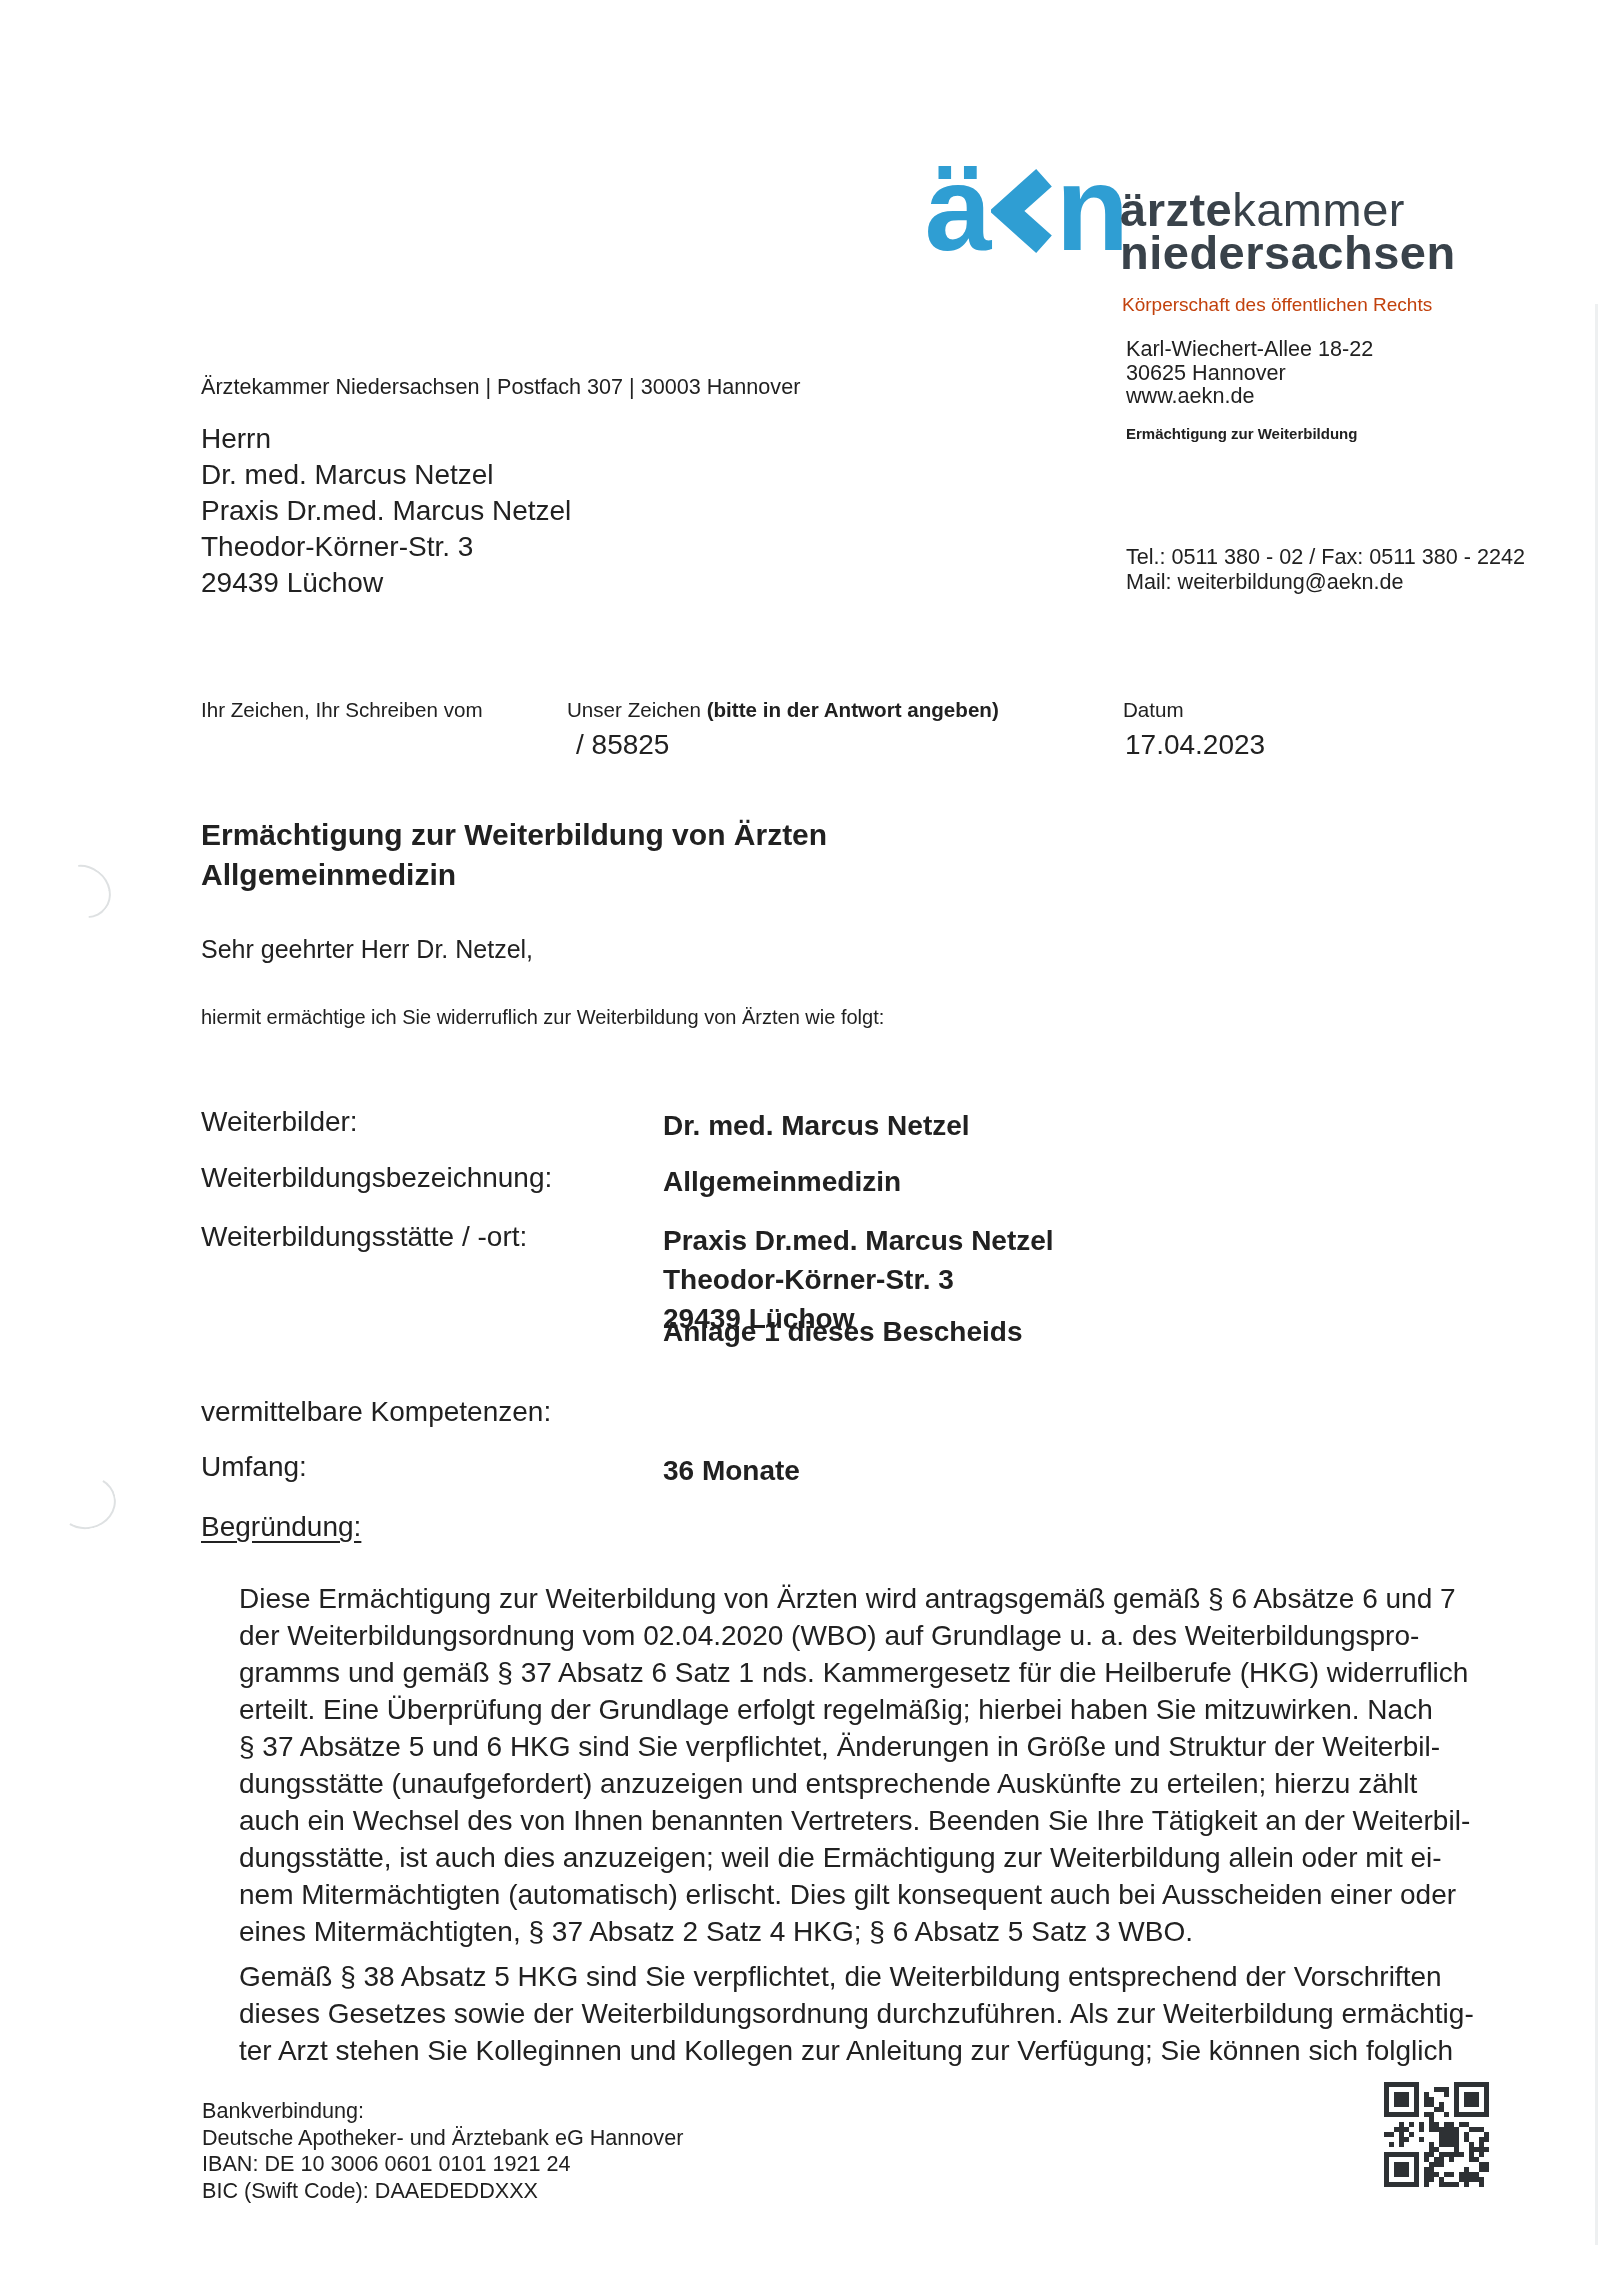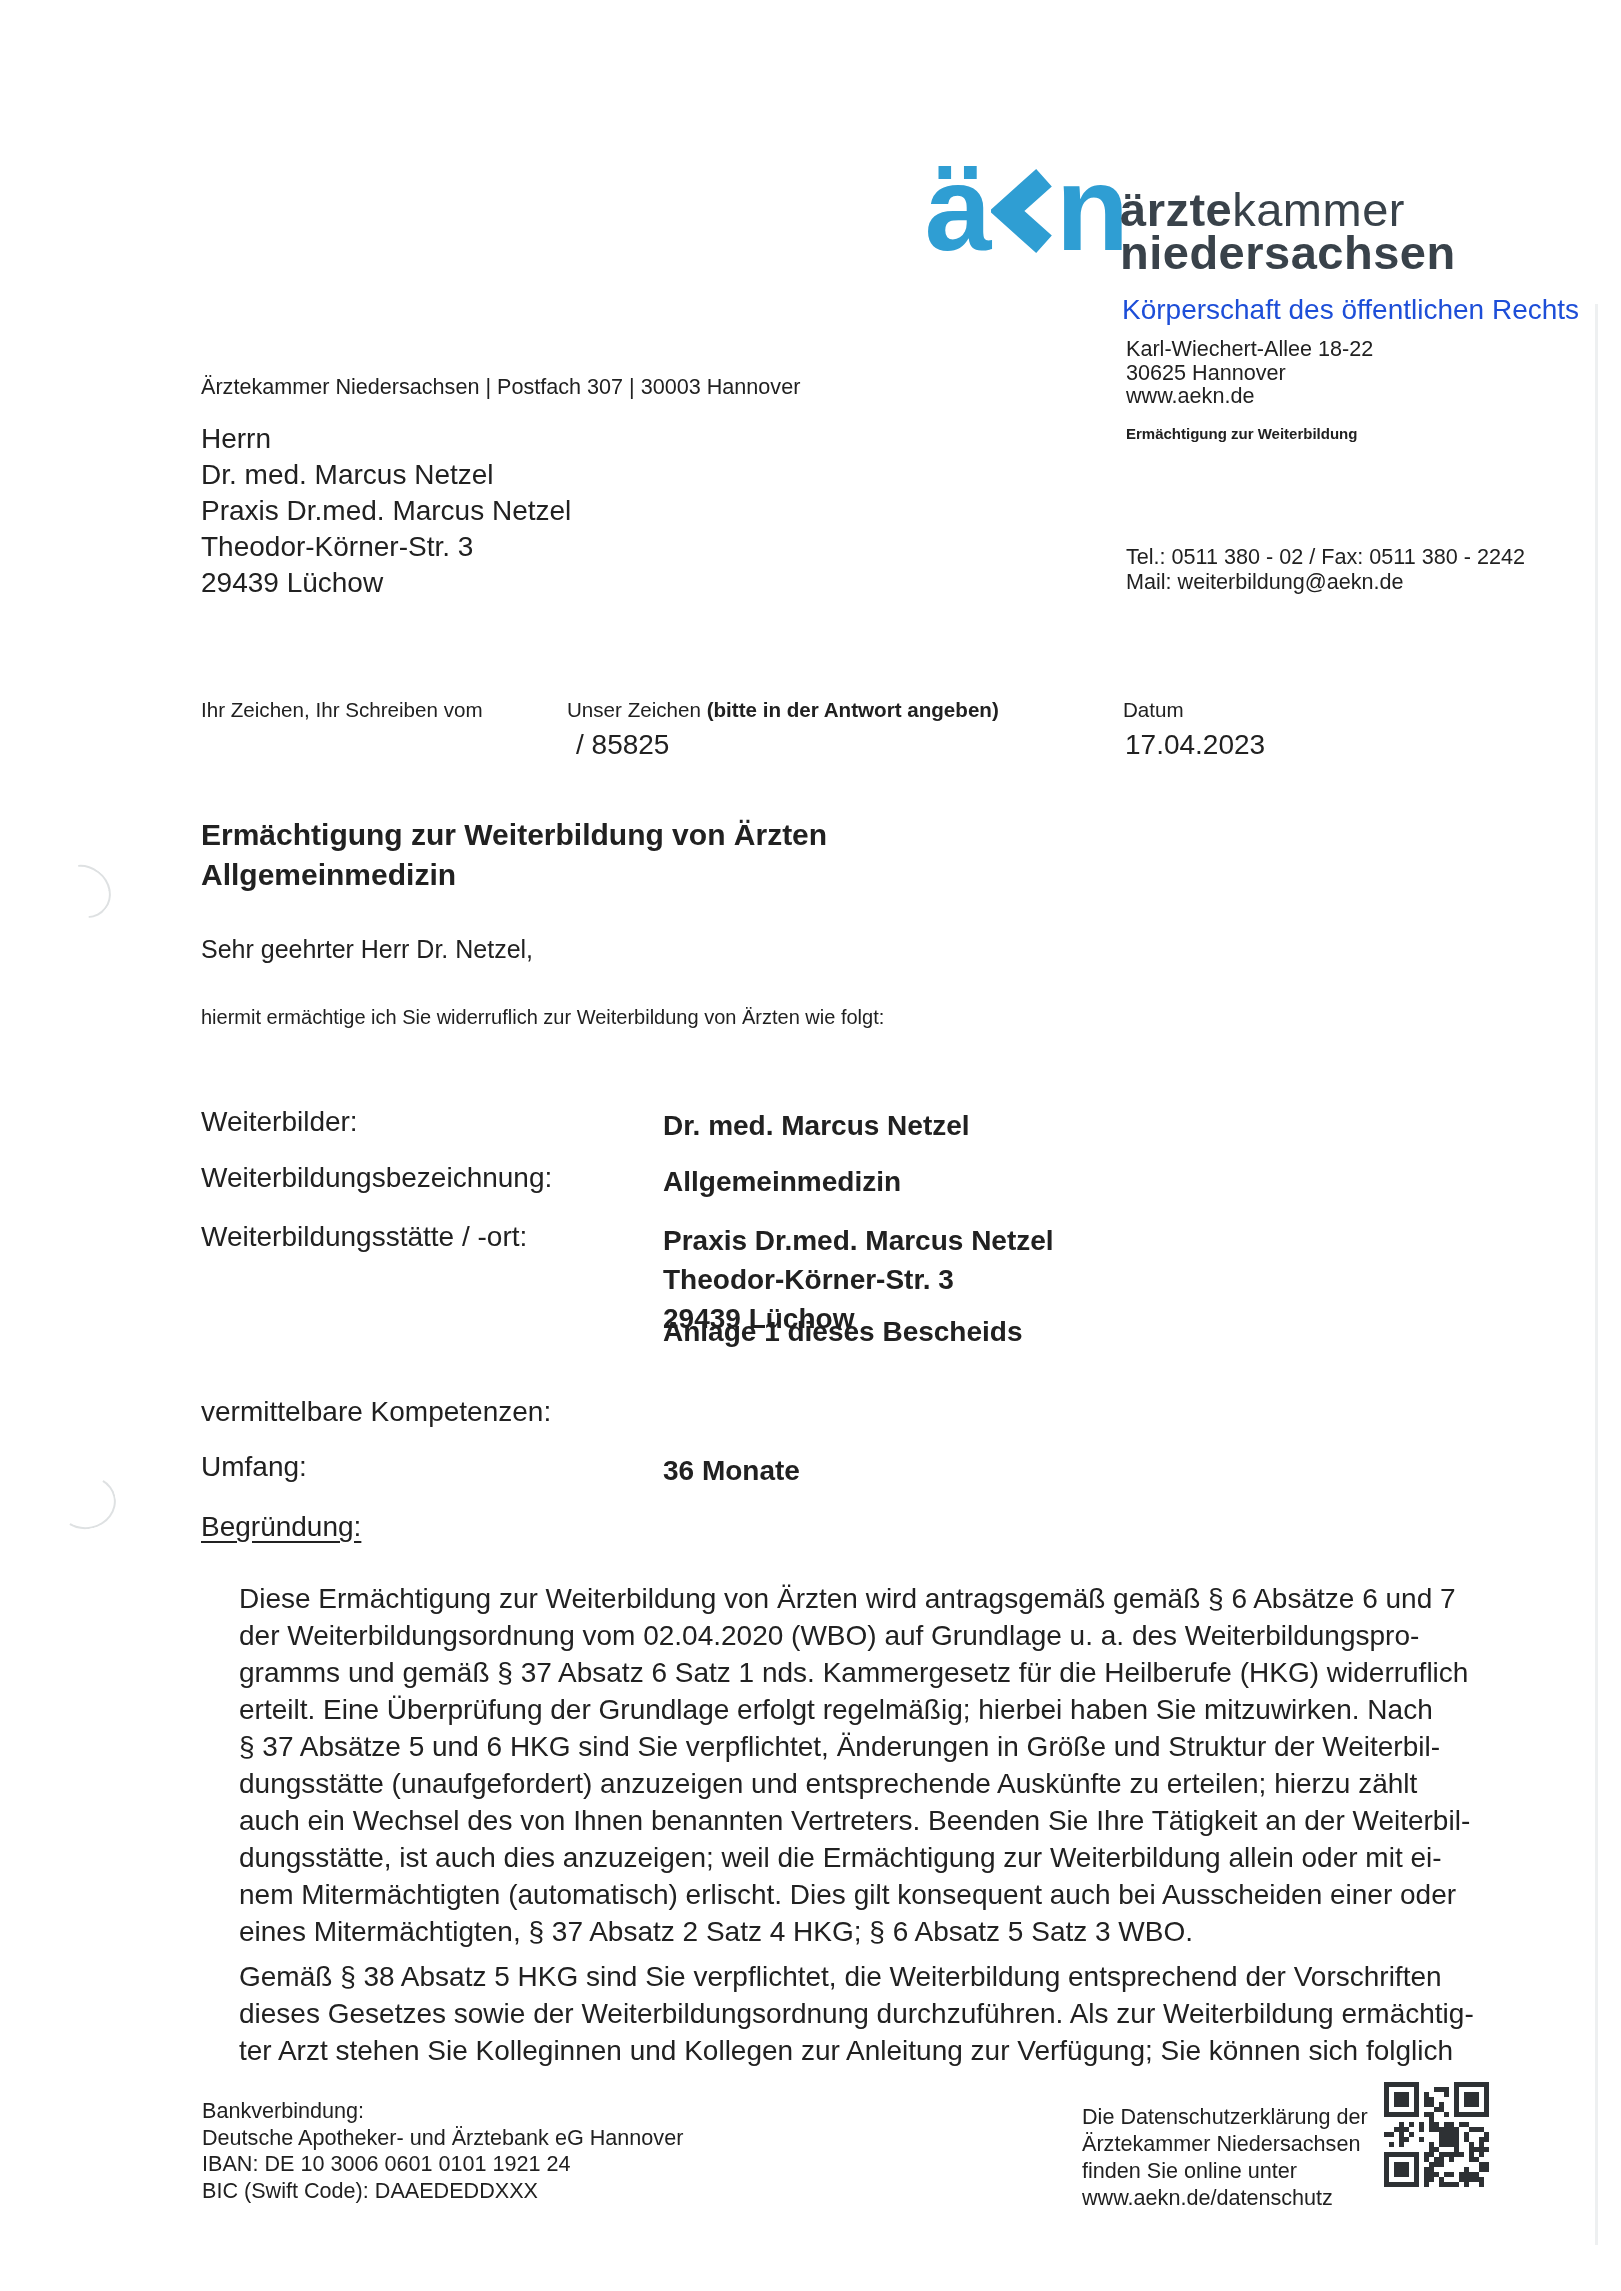--- a/index.html
+++ b/index.html
@@ -14,21 +14,21 @@
   }
   .abs{position:absolute;}
   .preline{white-space:pre-line;}
   .bold{font-weight:bold;}
 
   
   .logo-mark{left:925px;top:153px;display:flex;align-items:flex-end;color:#2f9ed3;}
   .logo-mark .glyph{font-size:120px;font-weight:bold;line-height:0.92;letter-spacing:-2.9px;}
   .logo-chevron{margin:0 2px 5.9px 2px;}
   .logo-text{left:1120px;top:188px;font-size:47px;line-height:43px;color:#39424a;letter-spacing:0.5px;}
-  .logo-tagline{left:1122px;top:294px;font-size:28px;color:#1d4ed8;}
+  .logo-tagline{left:1122px;top:294px;font-size:19px;color:#c2410c;}
 
   
   .office-address{left:1126px;top:337px;font-size:21.6px;line-height:23.5px;}
   .office-dept{left:1126px;top:425px;font-size:15px;font-weight:bold;}
   .office-tel{left:1126px;top:545px;font-size:21.6px;line-height:24.5px;}
 
   
   .sender-line{left:201px;top:374px;font-size:21.6px;}
   .recipient{left:201px;top:421px;font-size:28px;line-height:36px;}
 
@@ -140,24 +140,20 @@
 nem Mitermächtigten (automatisch) erlischt. Dies gilt konsequent auch bei Ausscheiden einer oder
 eines Mitermächtigten, § 37 Absatz 2 Satz 4 HKG; § 6 Absatz 5 Satz 3 WBO.</div>
   <div class="abs paragraph preline" style="top:1958px;">Gemäß § 38 Absatz 5 HKG sind Sie verpflichtet, die Weiterbildung entsprechend der Vorschriften
 dieses Gesetzes sowie der Weiterbildungsordnung durchzuführen. Als zur Weiterbildung ermächtig-
 ter Arzt stehen Sie Kolleginnen und Kollegen zur Anleitung zur Verfügung; Sie können sich folglich</div>
 
   <div class="abs bank preline">Bankverbindung:
 Deutsche Apotheker- und Ärztebank eG Hannover
 IBAN: DE 10 3006 0601 0101 1921 24
 BIC (Swift Code): DAAEDEDDXXX</div>
-  <div class="abs privacy preline">Die Datenschutzerklärung der
-Ärztekammer Niedersachsen
-finden Sie online unter
-www.aekn.de/datenschutz</div>
 
   <div class="abs qr">
     <svg viewBox="0 0 105 105" shape-rendering="crispEdges">
 
       <g>
         <rect x="0" y="0" width="35" height="35"></rect>
           <rect x="5" y="5" width="25" height="25" fill="#ffffff"></rect>
           <rect x="10" y="10" width="15" height="15"></rect>
         <rect x="70" y="0" width="35" height="35"></rect>
           <rect x="75" y="5" width="25" height="25" fill="#ffffff"></rect>

